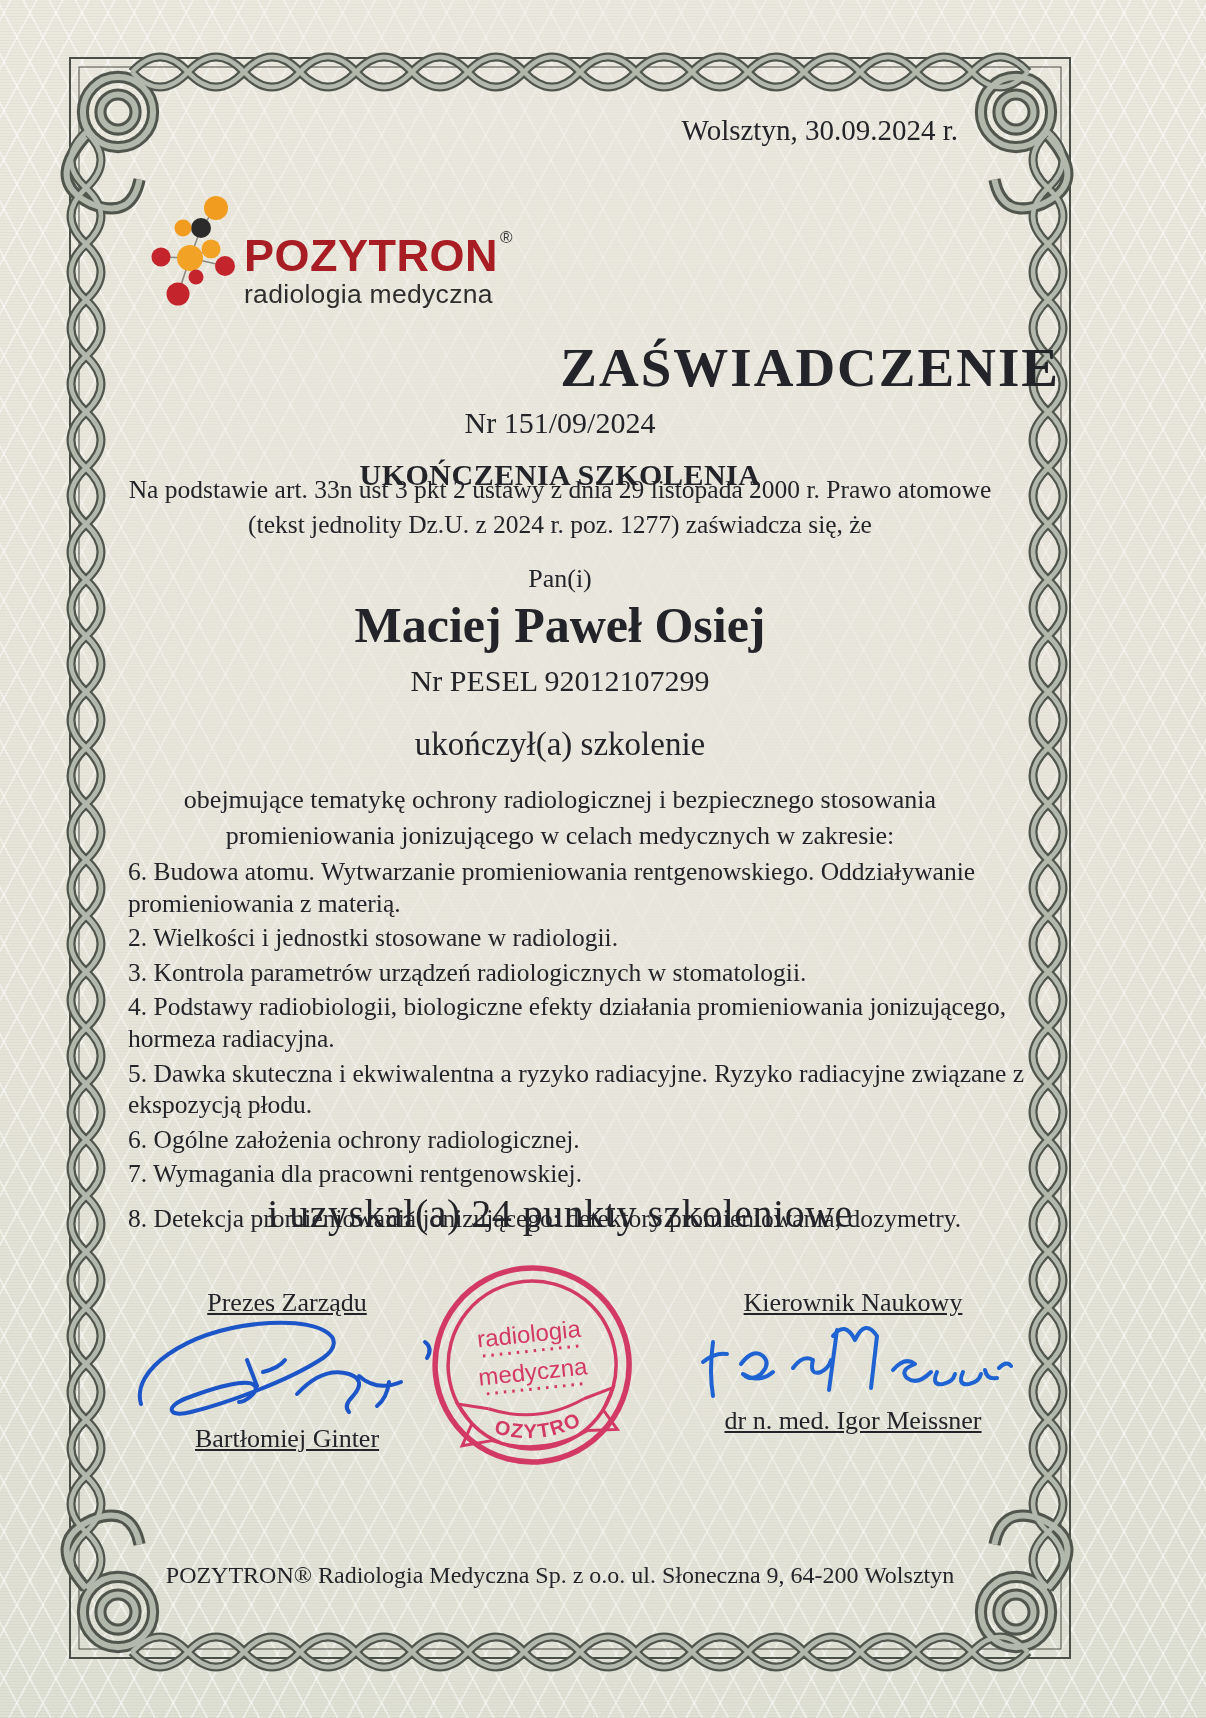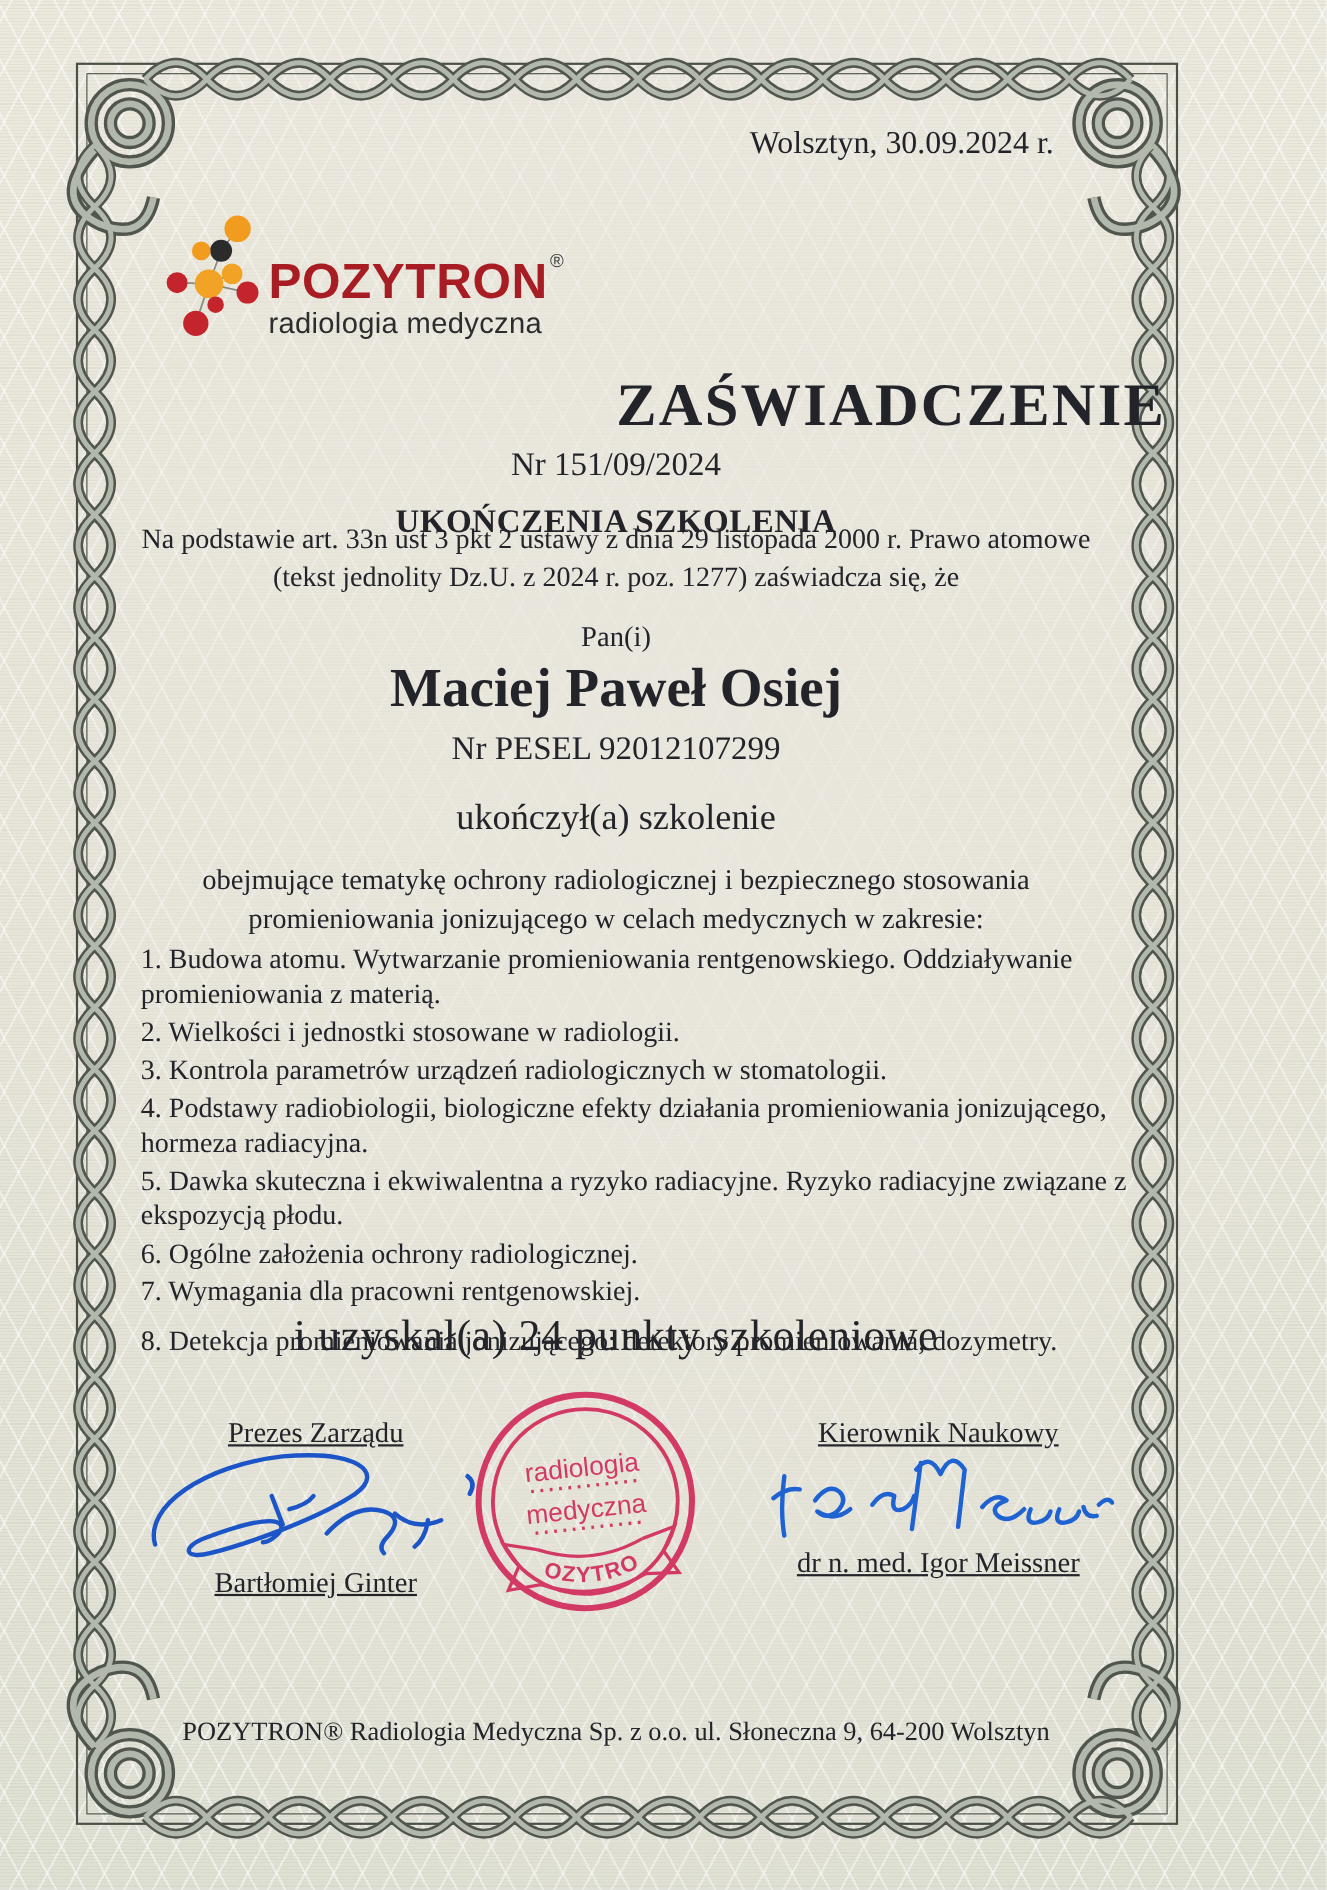--- a/index.html
+++ b/index.html
@@ -127,21 +127,21 @@
   <div class="center-col holder">Maciej Paweł Osiej</div>
   <div class="center-col salutation">Pan(i)</div>
   <div class="center-col pesel">Nr PESEL 92012107299</div>
   <div class="center-col completion">ukończył(a) szkolenie</div>
 
   <div class="center-col scope">
     <div class="inner">obejmujące tematykę ochrony radiologicznej i bezpiecznego stosowania promieniowania jonizującego w celach medycznych w zakresie:</div>
   </div>
 
   <div class="topics">
-    <div class="topic">1. Budowa atomu. Wytwarzanie promieniowania rentgenowskiego. Oddziaływanie promieniowania z materią.</div>
+    <div class="topic">6. Budowa atomu. Wytwarzanie promieniowania rentgenowskiego. Oddziaływanie promieniowania z materią.</div>
     <div class="topic">2. Wielkości i jednostki stosowane w radiologii.</div>
     <div class="topic">3. Kontrola parametrów urządzeń radiologicznych w stomatologii.</div>
     <div class="topic">4. Podstawy radiobiologii, biologiczne efekty działania promieniowania jonizującego, hormeza radiacyjna.</div>
     <div class="topic">5. Dawka skuteczna i ekwiwalentna a ryzyko radiacyjne. Ryzyko radiacyjne związane z ekspozycją płodu.</div>
     <div class="topic">6. Ogólne założenia ochrony radiologicznej.</div>
     <div class="topic">7. Wymagania dla pracowni rentgenowskiej.</div>
     <div class="topic last">8. Detekcja promieniowania jonizującego: detektory promieniowania, dozymetry.</div>
   </div>
 
   <div class="center-col points">i uzyskał(a) 24 punkty szkoleniowe</div>

